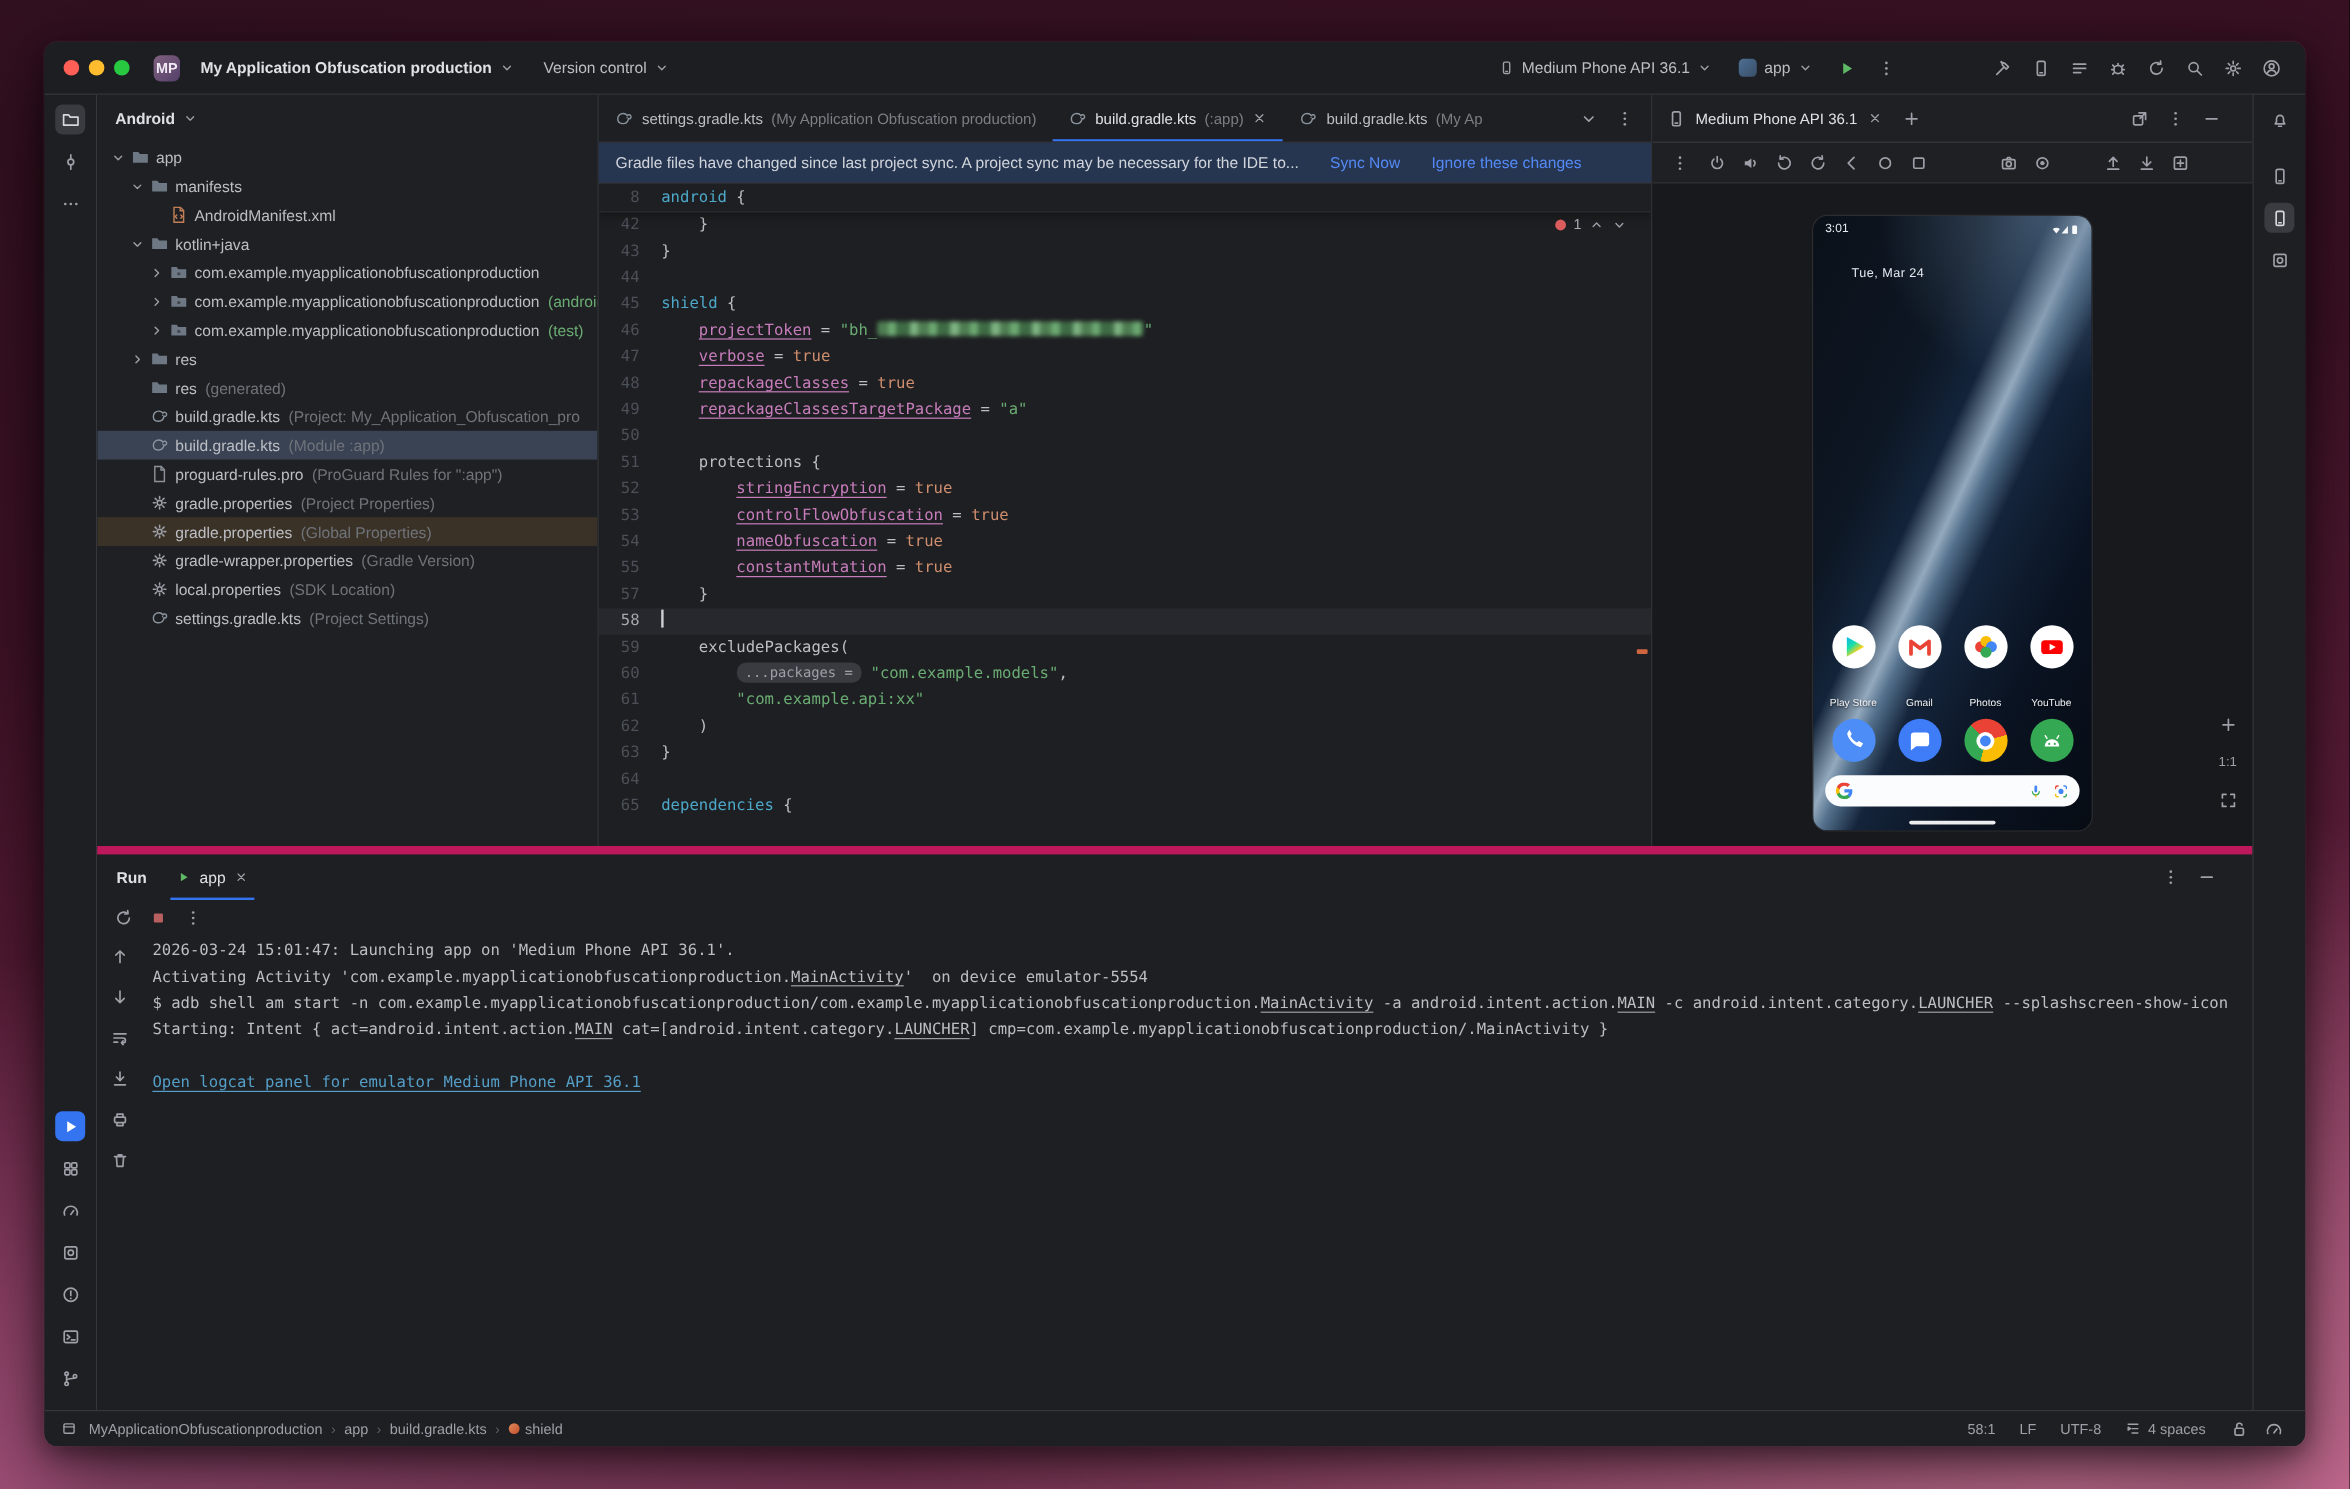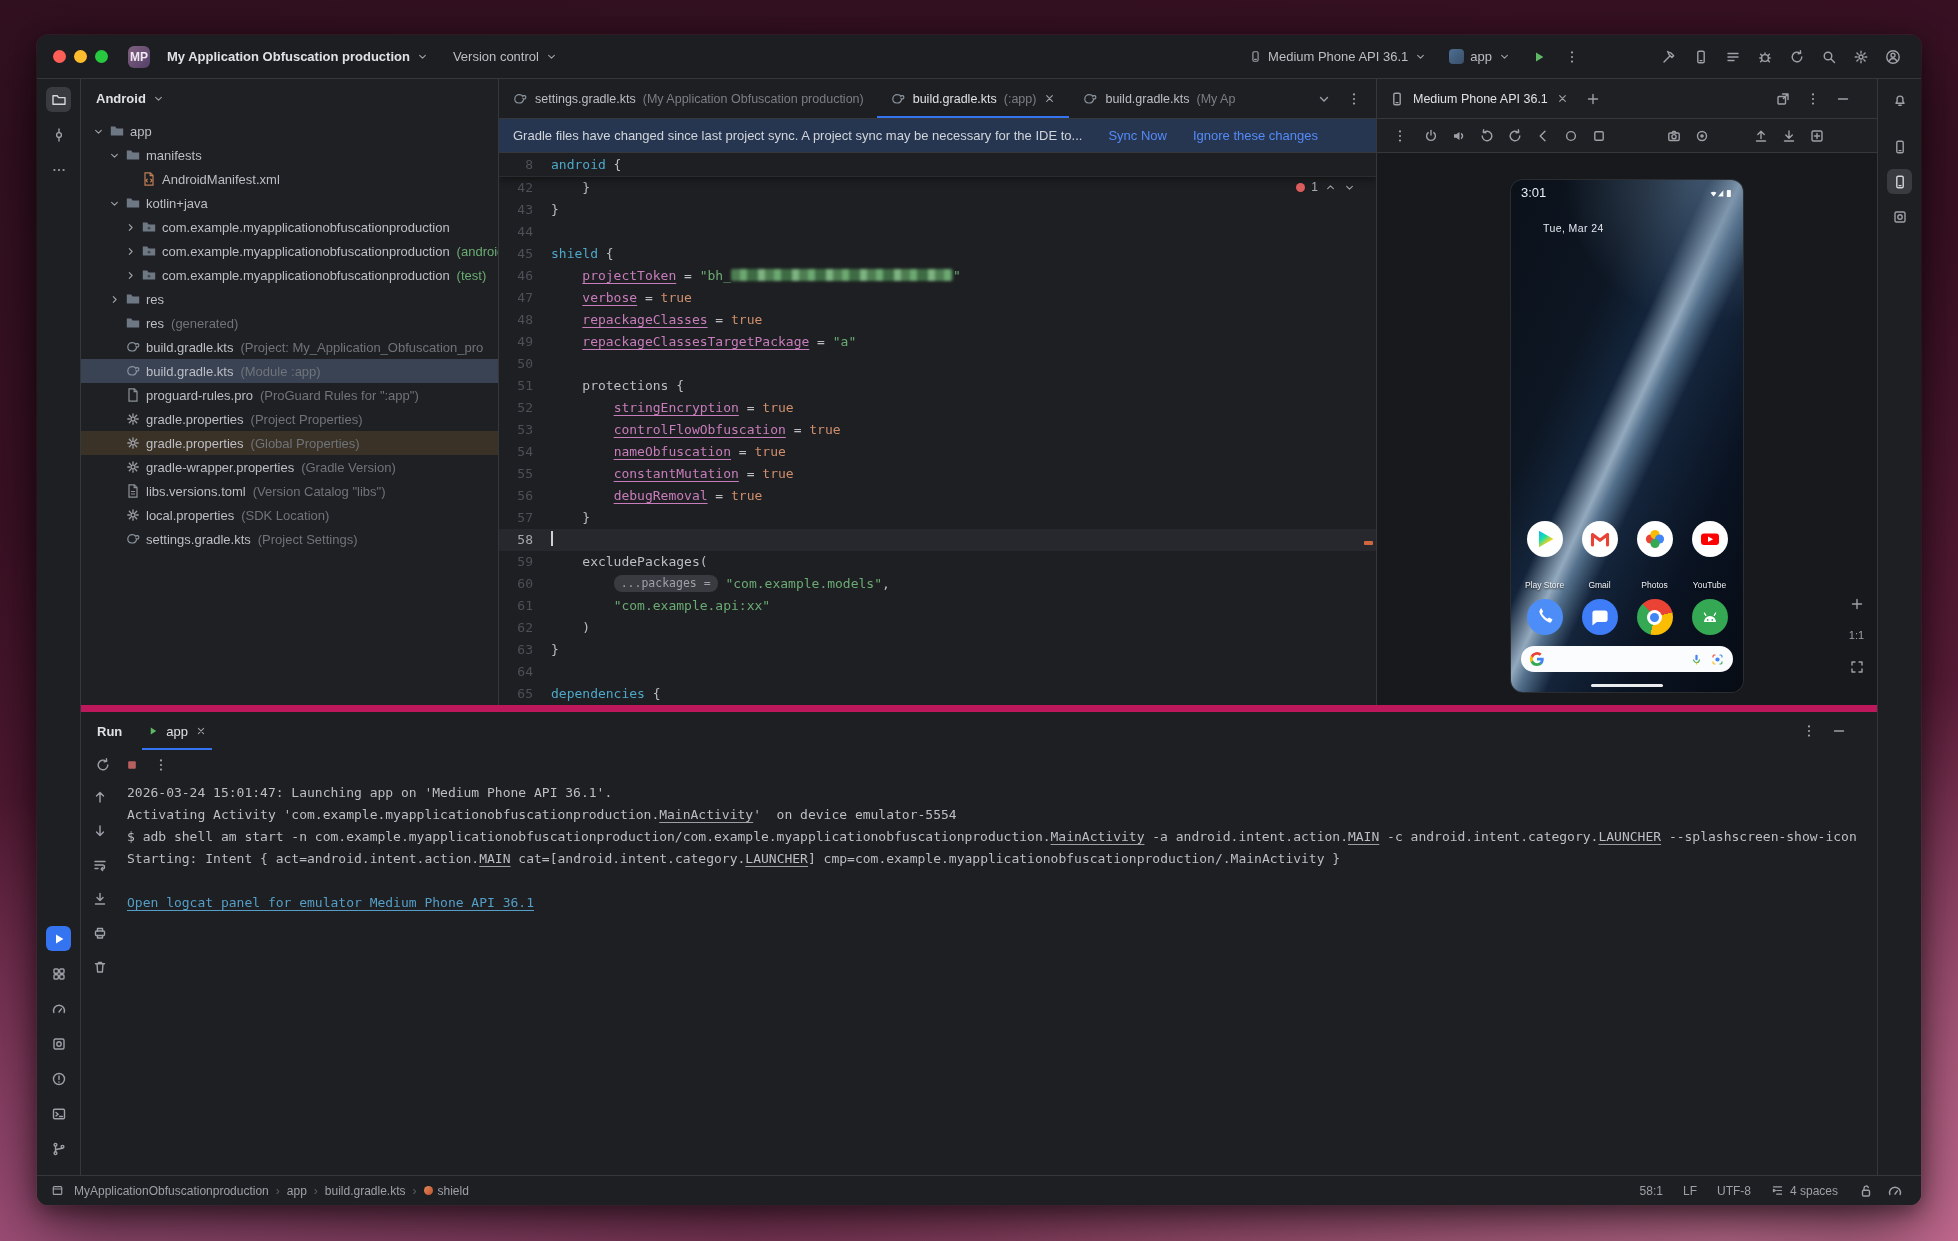--- a/index.html
+++ b/index.html
@@ -125,21 +125,21 @@
   .dtoolbar { height:34px; flex:none; display:flex; align-items:center; gap:6px; padding:0 10px; border-bottom:1px solid #35373b; }
   .dgrp { display:flex; gap:3px; }
   .dcontent { flex:1; position:relative; background:#18191d; overflow:hidden; }
 
   .phone { position:absolute; left:50%; transform:translateX(-50%); top:27px; width:232px; height:512px;
     border-radius:12px; overflow:hidden; box-shadow:0 0 0 1px #2b2d31;
     background:
       radial-gradient(95% 45% at 82% 0%, rgba(96,122,148,.55), rgba(20,30,45,0) 62%),
       linear-gradient(115deg, #0b1119 0%, #0d1623 30%, #13243a 42%, #93a9bd 49%, #53708c 52%, #14243a 58%, #0a1322 75%, #070c14 100%);
   }
-  .pstatus { display:flex; justify-content:space-between; align-items:center; padding:5px 10px 0; color:#e8ecf2; font-size:13px; }
+  .pstatus { display:flex; justify-content:space-between; align-items:center; padding:5px 10px 0; color:#e8ecf2; font-size:10px; }
   .pdate { position:absolute; left:32px; top:42px; color:#e6ebf2; font-size:10.5px; letter-spacing:.4px; font-weight:300; }
   .apps { position:absolute; top:341px; left:0; right:0; display:flex; justify-content:space-around; padding:0 6px; }
   .app { display:flex; flex-direction:column; align-items:center; gap:23px; width:46px; cursor:pointer; }
   .aicon { width:36px; height:36px; border-radius:50%; position:relative; display:flex; align-items:center; justify-content:center; overflow:hidden; flex:none; }
   .ai-white { background:#fff; }
   .albl { font-size:8.5px; color:#f2f4f7; text-shadow:0 1px 2px rgba(0,0,0,.75); white-space:nowrap; }
   .pstri { width:15px; height:17px; margin-left:3px;
     background:linear-gradient(140deg,#12b5f0 0%,#18e0a8 35%,#ffd216 65%,#ff4655 100%);
     clip-path:polygon(0 0,100% 50%,0 100%); }
   .ai-phone { background:#4c8df8; }
@@ -565,32 +565,20 @@
                       <circle cx="8" cy="8" r="2"></circle>
                       <path d="M8 2.8v1.6M8 11.6v1.6M2.8 8h1.6M11.6 8h1.6M4.3 4.3l1.2 1.2M10.5 10.5l1.2 1.2M11.7 4.3l-1.2 1.2M5.5 10.5l-1.2 1.2" stroke-linecap="round"></path>
                     </svg>
                   </span>
                   <span class="tlabel">gradle-wrapper.properties</span>
                   <span class="thint">(Gradle Version)</span>
                 </div>
                 <div class="trow" style="padding-left:24px">
                   <span class="tarrow"></span>
                   <span class="ticon">
-                    <svg viewBox="0 0 16 16" fill="none" stroke="#8c9199" stroke-width="1.2">
-                      <path d="M4 1.8h5.4l2.6 2.6v9.8H4z"></path>
-                      <path d="M9.2 2v2.6H12"></path>
-                      <path d="M6 8.5h4M6 11h4"></path>
-                    </svg>
-                  </span>
-                  <span class="tlabel">libs.versions.toml</span>
-                  <span class="thint">(Version Catalog "libs")</span>
-                </div>
-                <div class="trow" style="padding-left:24px">
-                  <span class="tarrow"></span>
-                  <span class="ticon">
                     <svg viewBox="0 0 16 16" fill="none" stroke="#9da0a8" stroke-width="1.3">
                       <circle cx="8" cy="8" r="2"></circle>
                       <path d="M8 2.8v1.6M8 11.6v1.6M2.8 8h1.6M11.6 8h1.6M4.3 4.3l1.2 1.2M10.5 10.5l1.2 1.2M11.7 4.3l-1.2 1.2M5.5 10.5l-1.2 1.2" stroke-linecap="round"></path>
                     </svg>
                   </span>
                   <span class="tlabel">local.properties</span>
                   <span class="thint">(SDK Location)</span>
                 </div>
                 <div class="trow" style="padding-left:24px">
                   <span class="tarrow"></span>
@@ -721,24 +709,20 @@
                     <span class="ln">53</span>
                     <span class="ct"><span class="sg-pl">        </span><span class="sg-prop">controlFlowObfuscation</span><span class="sg-pl"> = </span><span class="sg-kw">true</span></span>
                   </div>
                   <div class="cl">
                     <span class="ln">54</span>
                     <span class="ct"><span class="sg-pl">        </span><span class="sg-prop">nameObfuscation</span><span class="sg-pl"> = </span><span class="sg-kw">true</span></span>
                   </div>
                   <div class="cl">
                     <span class="ln">55</span>
                     <span class="ct"><span class="sg-pl">        </span><span class="sg-prop">constantMutation</span><span class="sg-pl"> = </span><span class="sg-kw">true</span></span>
-                  </div>
-                  <div class="cl">
-                    <span class="ln">56</span>
-                    <span class="ct"><span class="sg-pl">        </span><span class="sg-prop">debugRemoval</span><span class="sg-pl"> = </span><span class="sg-kw">true</span></span>
                   </div>
                   <div class="cl">
                     <span class="ln">57</span>
                     <span class="ct"><span class="sg-pl">    }</span></span>
                   </div>
                   <div class="cl caret">
                     <span class="ln">58</span>
                     <span class="ct"><span class="caretbar"></span></span>
                   </div>
                   <div class="cl">

